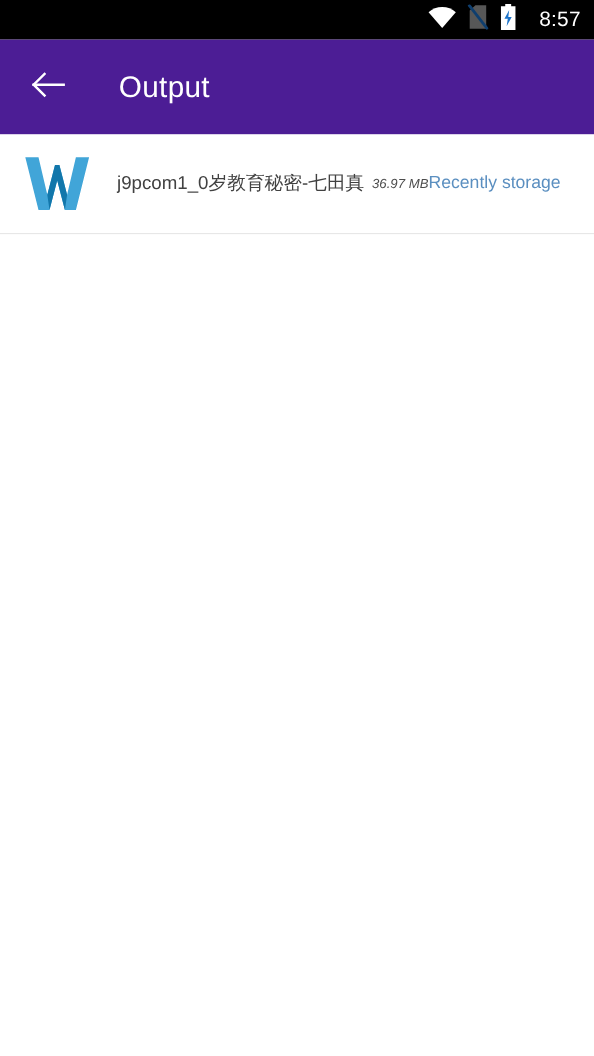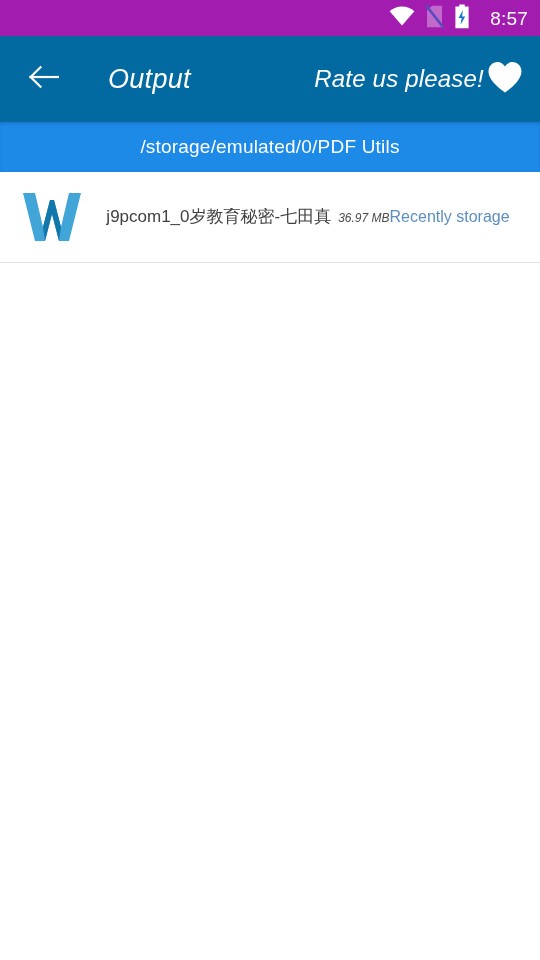--- a/index.html
+++ b/index.html
@@ -9,21 +9,21 @@
     overflow: hidden;
     background: #ffffff;
     font-family: "Liberation Sans", sans-serif;
     -webkit-font-smoothing: antialiased;
   }
 
   
   .status-bar {
     position: relative;
     height: 36px;
-    background: #a21caf;
+    background: #000000;
     display: flex;
     align-items: center;
     justify-content: flex-end;
     padding-right: 12px;
   }
   .status-icons {
     display: flex;
     align-items: center;
     gap: 10px;
   }
@@ -38,25 +38,24 @@
     margin-left: 10px;
     line-height: 1;
     position: relative;
     top: 0px;
   }
 
   
   .app-bar {
     position: relative;
     height: 86px;
-    background: #0369a1;
+    background: #4c1d95;
     display: flex;
     align-items: center;
     padding: 0 16px 0 24px;
-    font-style: italic;
   }
   .back-button {
     width: 40px;
     height: 40px;
     display: flex;
     align-items: center;
     justify-content: center;
     flex: 0 0 auto;
     cursor: pointer;
   }
@@ -212,33 +211,22 @@
       <span>
         <svg width="30" height="24" viewBox="0 0 30 24" aria-hidden="true">
           <path d="M1.5 12 L29 12" stroke="#ffffff" stroke-width="2.2" stroke-linecap="square"></path>
           <path d="M11.5 2.2 L1.6 12 L11.5 21.8" stroke="#ffffff" stroke-width="2.2" fill="none" stroke-linecap="square" stroke-linejoin="miter"></path>
         </svg>
       </span>
     </div>
 
     <div class="app-title">Output</div>
 
-    <div class="rate-action">
-      <span class="rate-label">Rate us please!</span>
-      <span class="heart-icon">
-        <svg width="38" height="36" viewBox="0 0 38 36" aria-hidden="true">
-          <path d="M19 33.5 C19 33.5 2.5 23.0 2.5 12.6 C2.5 6.9 6.7 3.0 11.4 3.0 C14.6 3.0 17.4 4.9 19 7.6 C20.6 4.9 23.4 3.0 26.6 3.0 C31.3 3.0 35.5 6.9 35.5 12.6 C35.5 23.0 19 33.5 19 33.5 Z" fill="#ffffff"></path>
-        </svg>
-      </span>
-    </div>
   </div>
 
-  <div class="path-bar">
-    <span class="path-text">/storage/emulated/0/PDF Utils</span>
-  </div>
 
   <div class="file-list">
 
     <div class="file-row">
 
       <div class="file-icon-wrap">
         <svg width="66" height="60" viewBox="0 0 66 60" aria-hidden="true">
           <path d="M4 6 L16 6 L24 40 L31 13 L35 13 L42 40 L50 6 L62 6 L50 54 L40 54 L33 27 L26 54 L16 54 Z" fill="#41a5d8"></path>
           <path d="M24 40 L31 13 L35 13 L42 40 L40 54 L33 27 L26 54 Z" fill="#1277ab"></path>
         </svg>

